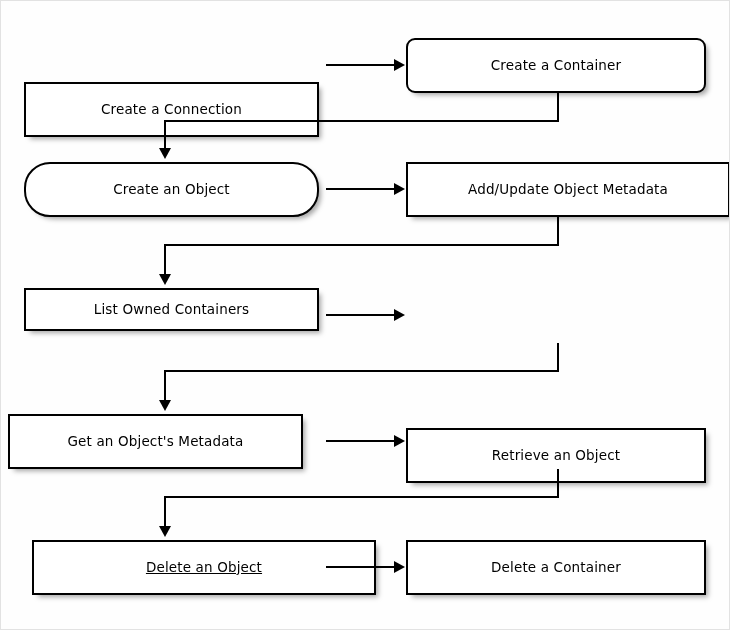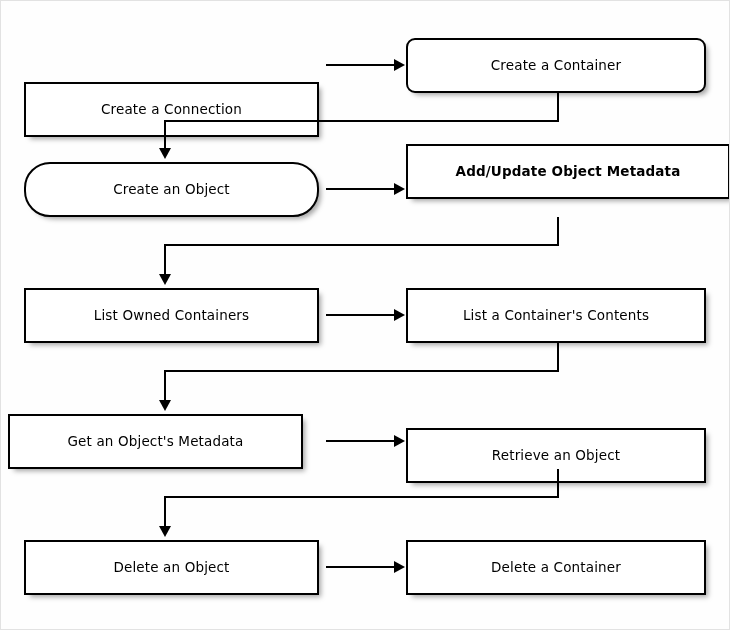--- a/index.html
+++ b/index.html
@@ -64,36 +64,33 @@
 
   <div class="node" style="left: 23px; top: 37px; width: 295px; height: 55px; margin-top: 44px;">
     <span class="node-label">Create a Connection</span>
   </div>
   <div class="node" style="left: 405px; top: 37px; width: 300px; height: 55px; border-radius: 9px;">
     <span class="node-label">Create a Container</span>
   </div>
   <div class="node" style="left: 23px; top: 161px; width: 295px; height: 55px; border-radius: 26px;">
     <span class="node-label">Create an Object</span>
   </div>
-  <div class="node" style="left: 405px; top: 143px; width: 324px; height: 55px; font-weight: bold;">
+  <div class="node" style="left: 405px; top: 161px; width: 324px; height: 55px;">
     <span class="node-label">Add/Update Object Metadata</span>
   </div>
-  <div class="node" style="left: 23px; top: 287px; width: 295px; height: 55px;">
+  <div class="node" style="left: 23px; top: 287px; width: 295px; height: 43px;">
     <span class="node-label">List Owned Containers</span>
-  </div>
-  <div class="node" style="left: 405px; top: 287px; width: 300px; height: 55px;">
-    <span class="node-label">List a Container's Contents</span>
   </div>
   <div class="node" style="left: 7px; top: 413px; width: 295px; height: 55px;">
     <span class="node-label">Get an Object's Metadata</span>
   </div>
   <div class="node" style="left: 405px; top: 427px; width: 300px; height: 55px;">
     <span class="node-label">Retrieve an Object</span>
   </div>
-  <div class="node" style="left: 23px; top: 539px; width: 295px; height: 55px;">
+  <div class="node" style="left: 31px; top: 539px; width: 344px; height: 55px; text-decoration: underline;">
     <span class="node-label">Delete an Object</span>
   </div>
   <div class="node" style="left: 405px; top: 539px; width: 300px; height: 55px; text-align: center;">
     <span class="node-label">Delete a Container</span>
   </div>
 
   <div class="seg seg-h" style="left:325px; top:63px; width:74px;"></div>
   <div class="arrow-right" style="left:393px; top:58px;"></div>
 
   <div class="seg seg-h" style="left:325px; top:187px; width:74px;"></div>

